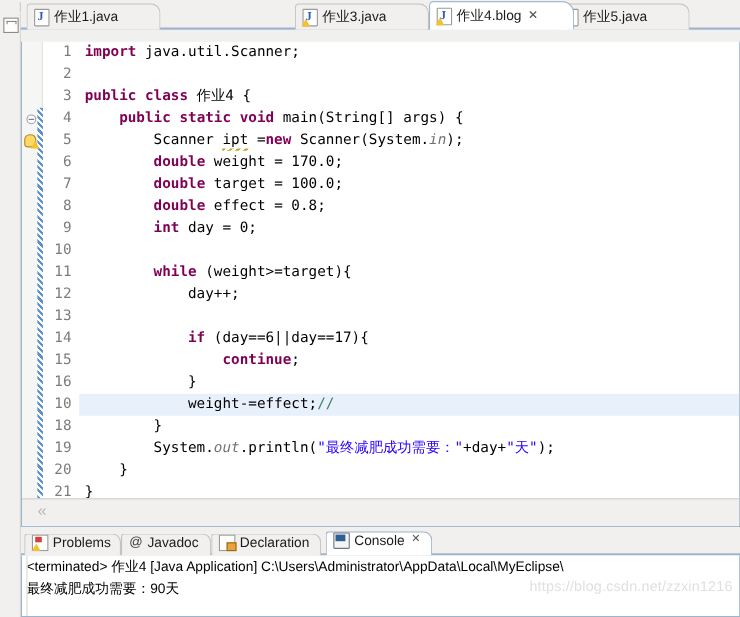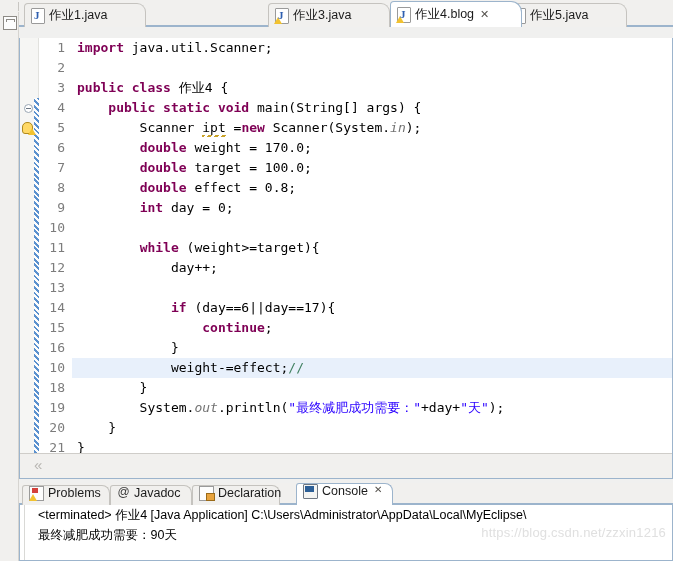--- a/index.html
+++ b/index.html
@@ -369,21 +369,21 @@
     box-sizing: border-box;
     overflow: hidden;
   }
   .console-line {
     height: 20px;
     line-height: 20px;
     font-family: "Liberation Sans", sans-serif;
     font-size: 12.5px;
     color: #000;
     white-space: nowrap;
-    padding-left: 18px;
+    padding-left: 4px;
   }
   .console-gutter {
     position: absolute;
     left: 0; top: 0;
     width: 4px; height: 100%;
     background: #ffffff;
     border-right: 1px solid #d9d9d6;
   }
   .watermark {
     position: absolute;
@@ -497,21 +497,21 @@
     <div class="btabbar" id="btabbar">
       <div class="btabbar-base"></div>
     <div class="btab" style="left: 3px; width: 88px;">
           <span class="vicon problems"></span>
           <span class="btab-label">Problems</span>
         </div>
         <div class="btab" style="left: 91px; width: 82px;">
           <span class="vicon javadoc">@</span>
           <span class="btab-label">Javadoc</span>
         </div>
-        <div class="btab" style="left: 173px; width: 88px;">
+        <div class="btab" style="left: 173px; width: 100px;">
           <span class="vicon decl"></span>
           <span class="btab-label">Declaration</span>
         </div>
         <div class="btab active" style="left: 277px; width: 97px;">
           <span class="vicon console"></span>
           <span class="btab-label">Console</span>
           <span class="btab-close">✕</span>
         </div>
       </div>
     <div class="console-body">

